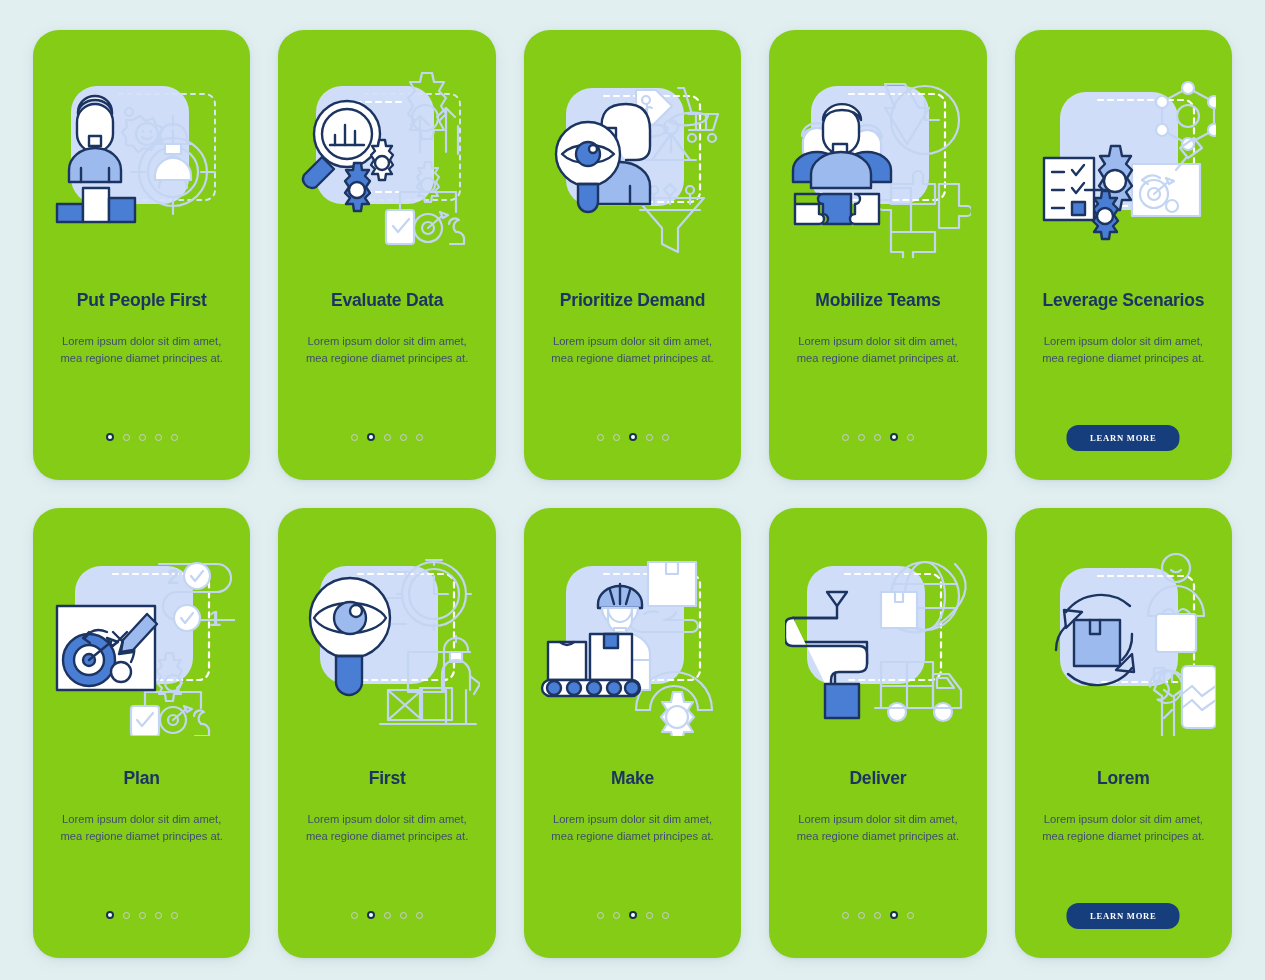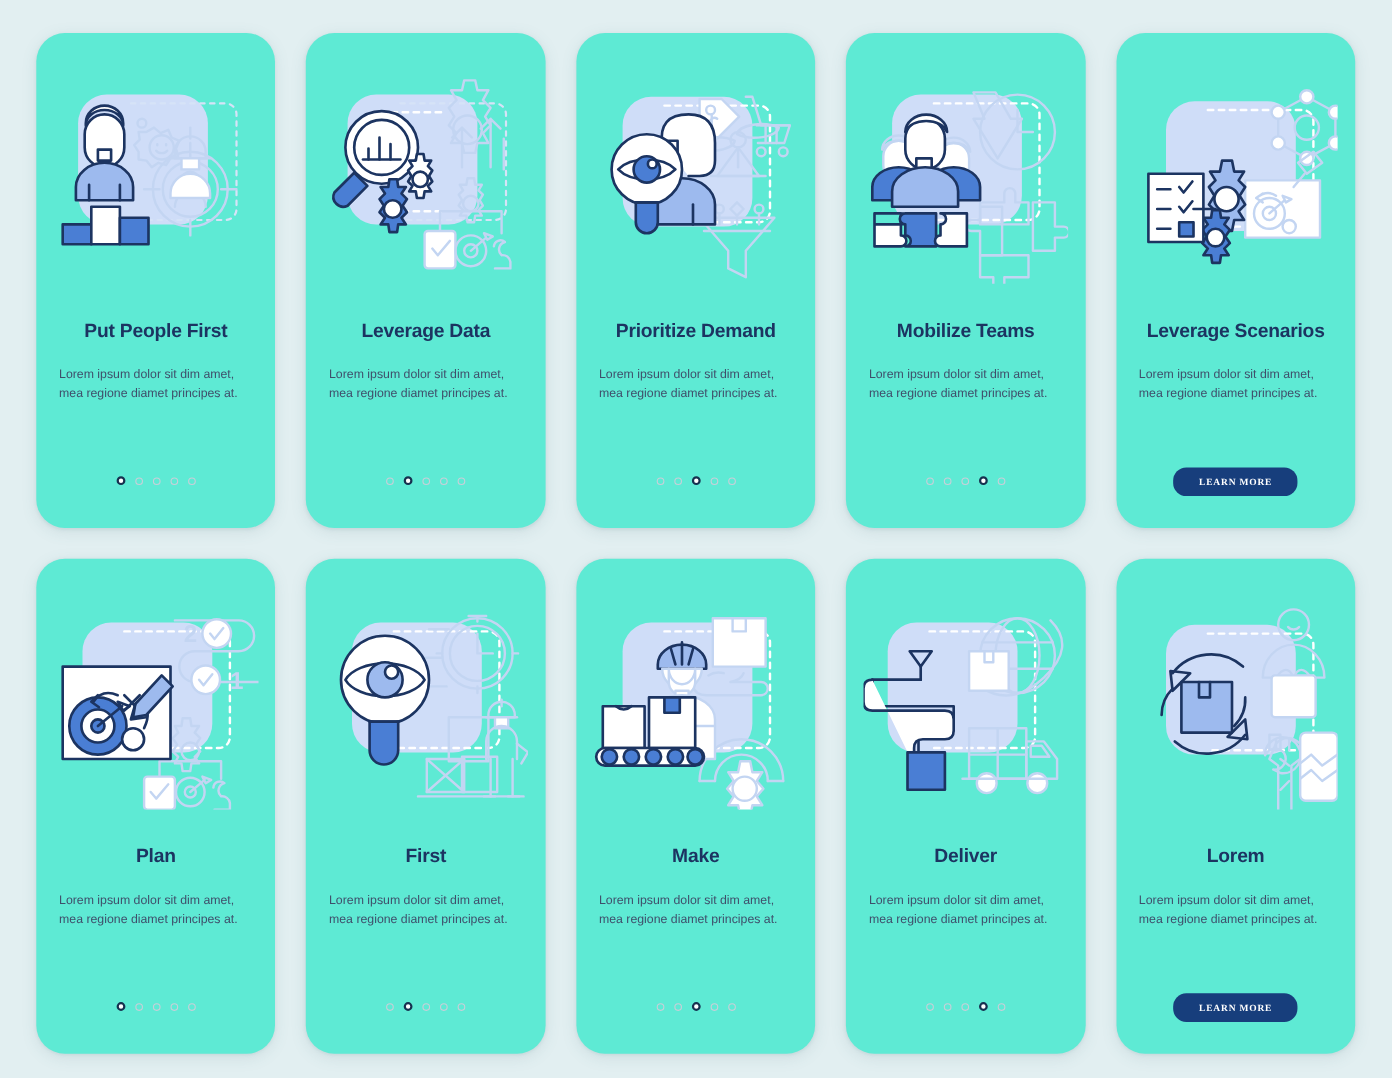--- a/index.html
+++ b/index.html
@@ -20,21 +20,21 @@
     gap: 28px;
   }
   .row {
     display: flex;
     gap: 28px;
     height: 450px;
   }
   .phone-card {
     width: 222px;
     height: 450px;
-    background: #5eead4;
+    background: #84cc16;
     border-radius: 26px;
     box-shadow: 0 3px 14px rgba(80,120,130,0.13), 0 1px 3px rgba(80,120,130,0.10);
     display: flex;
     flex-direction: column;
     align-items: center;
     padding: 14px 12px 16px 12px;
     position: relative;
   }
   .illo-wrap {
     width: 186px;
@@ -51,20 +51,21 @@
     color: #1c3461;
     letter-spacing: -0.2px;
     text-align: center;
     margin-top: 32px;
     white-space: nowrap;
   }
   .card-body {
     font-size: 11.2px;
     line-height: 1.55;
     color: #3f4f6b;
+    text-align: center;
     margin-top: 22px;
     width: 176px;
   }
   .dots {
     display: flex;
     gap: 9px;
     align-items: center;
     justify-content: center;
     position: absolute;
     bottom: 39px;
@@ -190,21 +191,21 @@
           <path class="dk" d="M41 73 v-10 M51 73 v-20 M61 73 v-14"></path>
           <path class="dk" d="M36 73 h34"></path>
           <path class="blf" d="M28 85 l-18 18 a9 9 0 0 0 12 12 l18 -18z"></path>
 
           <path class="dkf" d="M78 74 l6 0 1 -6 6 0 1 6 6 0 -3 5 4 4 -3 5 3 5 -4 4 3 5 -6 0 -1 6 -6 0 -1 -6 -6 0 3 -5 -4 -4 3 -5 -3 -5 4 -4z"></path>
           <circle class="dkf" cx="88" cy="91" r="7"></circle>
           <path class="blf" d="M52 98 l7 0 1 -7 7 0 1 7 7 0 -4 6 5 5 -4 6 4 6 -5 5 4 6 -7 0 -1 7 -7 0 -1 -7 -7 0 4 -6 -5 -5 4 -6 -4 -6 5 -5z"></path>
           <circle class="dkf" cx="63" cy="118" r="8"></circle>
         </svg>
       </div>
-      <div class="card-title">Leverage Data</div>
+      <div class="card-title">Evaluate Data</div>
       <div class="card-body">Lorem ipsum dolor sit dim amet, mea regione diamet principes at.</div>
       <div class="dots">
         <span class="dot"></span>
         <span class="dot active"></span>
         <span class="dot"></span>
         <span class="dot"></span>
         <span class="dot"></span>
       </div>
     </div>
 

